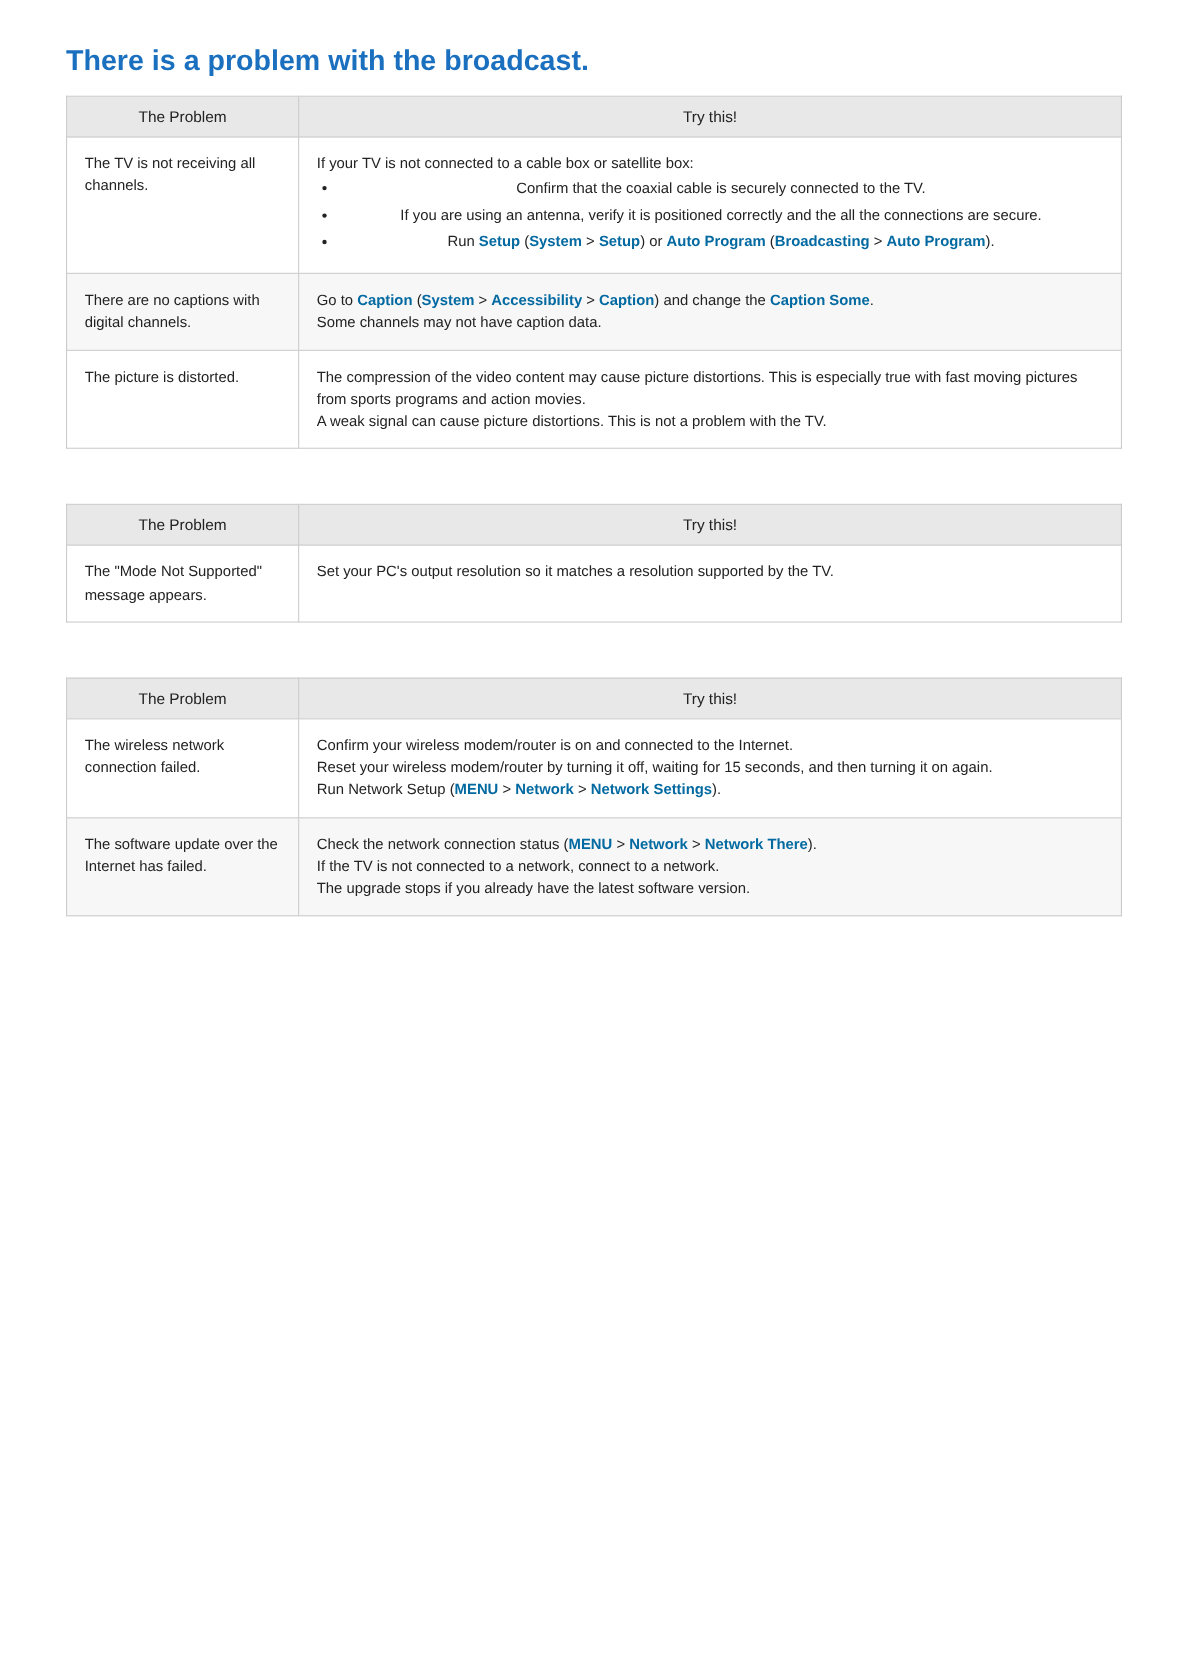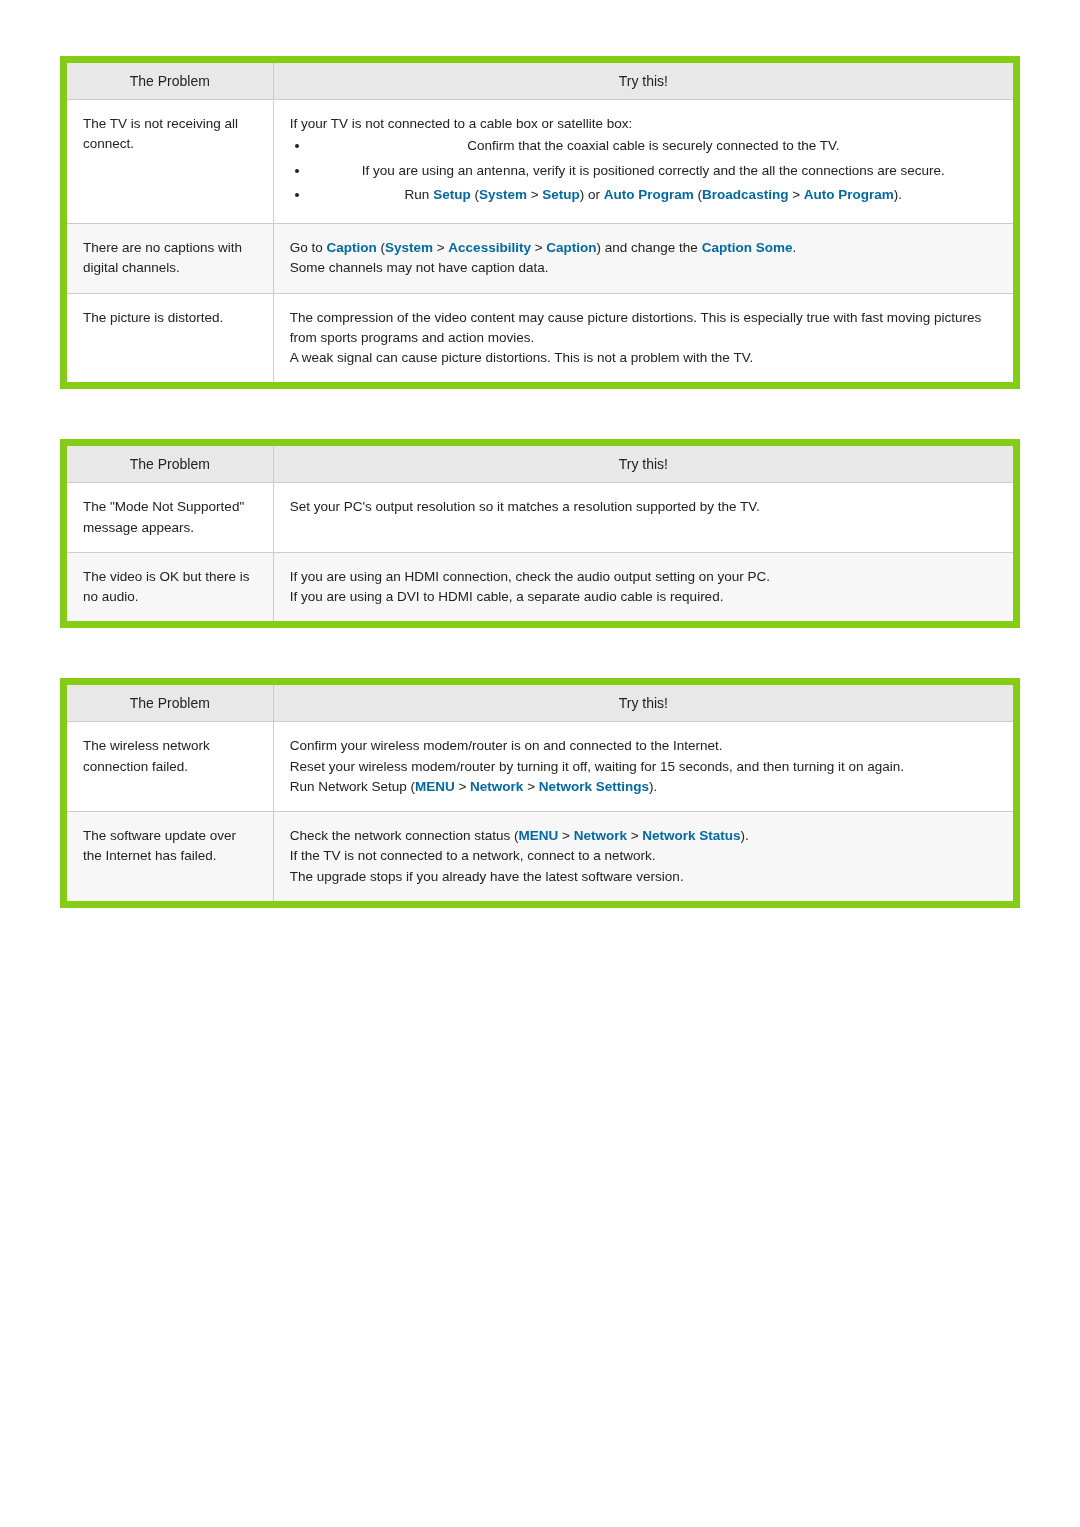--- a/index.html
+++ b/index.html
@@ -24,21 +24,21 @@
     .section-title {
       font-size: 26px;
       font-weight: bold;
       color: #1a6fbf;
       margin-bottom: 16px;
     }
 
     table {
       width: 100%;
       border-collapse: collapse;
-      border: 7px solid #84cc16;
+      border: 1px solid #84cc16;
       margin-top: 16px;
     }
 
     thead tr {
       background-color: #e8e8e8;
     }
 
     thead th {
       padding: 10px 16px;
       text-align: center;
@@ -84,30 +84,31 @@
 
     ul.bullet-list li {
       margin-bottom: 4px;
       text-align: center;
     }
   </style>
 </head>
 <body>
 
 <div class="section">
+  <div class="section-title">There is a problem with the broadcast.</div>
   <table>
     <thead>
       <tr>
         <th class="problem-col">The Problem</th>
         <th class="try-col">Try this!</th>
       </tr>
     </thead>
     <tbody>
       <tr>
-        <td class="problem-col">The TV is not receiving all connect.</td>
+        <td class="problem-col">The TV is not receiving all channels.</td>
         <td class="try-col">
           If your TV is not connected to a cable box or satellite box:<br>
           <ul class="bullet-list">
             <li>Confirm that the coaxial cable is securely connected to the TV.</li>
             <li>If you are using an antenna, verify it is positioned correctly and the all the connections are secure.</li>
             <li>Run <span class="highlight">Setup</span> (<span class="highlight">System</span> &gt; <span class="highlight">Setup</span>) or <span class="highlight">Auto Program</span> (<span class="highlight">Broadcasting</span> &gt; <span class="highlight">Auto Program</span>).</li>
           </ul>
         </td>
       </tr>
       <tr>
@@ -136,27 +137,20 @@
         <th class="try-col">Try this!</th>
       </tr>
     </thead>
     <tbody>
       <tr>
         <td class="problem-col">The "Mode Not Supported" message appears.</td>
         <td class="try-col">
           Set your PC's output resolution so it matches a resolution supported by the TV.
         </td>
       </tr>
-      <tr>
-        <td class="problem-col">The video is OK but there is no audio.</td>
-        <td class="try-col">
-          If you are using an HDMI connection, check the audio output setting on your PC.<br>
-          If you are using a DVI to HDMI cable, a separate audio cable is required.
-        </td>
-      </tr>
     </tbody>
   </table>
 </div>
 
 <div class="section">
   <table>
     <thead>
       <tr>
         <th class="problem-col">The Problem</th>
         <th class="try-col">Try this!</th>
@@ -167,20 +161,20 @@
         <td class="problem-col">The wireless network connection failed.</td>
         <td class="try-col">
           Confirm your wireless modem/router is on and connected to the Internet.<br>
           Reset your wireless modem/router by turning it off, waiting for 15 seconds, and then turning it on again.<br>
           Run Network Setup (<span class="highlight">MENU</span> &gt; <span class="highlight">Network</span> &gt; <span class="highlight">Network Settings</span>).
         </td>
       </tr>
       <tr>
         <td class="problem-col">The software update over the Internet has failed.</td>
         <td class="try-col">
-          Check the network connection status (<span class="highlight">MENU</span> &gt; <span class="highlight">Network</span> &gt; <span class="highlight">Network Status</span>).<br>
+          Check the network connection status (<span class="highlight">MENU</span> &gt; <span class="highlight">Network</span> &gt; <span class="highlight">Network There</span>).<br>
           If the TV is not connected to a network, connect to a network.<br>
           The upgrade stops if you already have the latest software version.
         </td>
       </tr>
     </tbody>
   </table>
 </div>
 
 </body></html>

